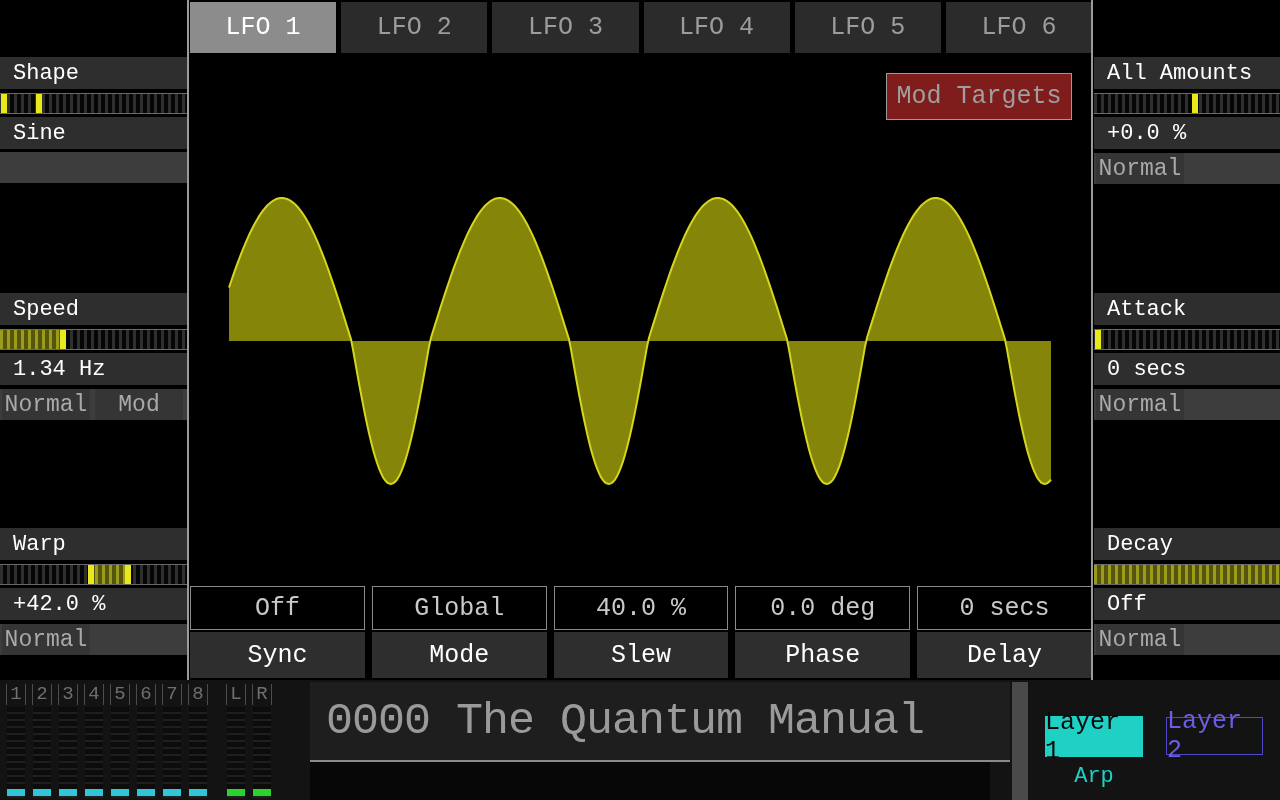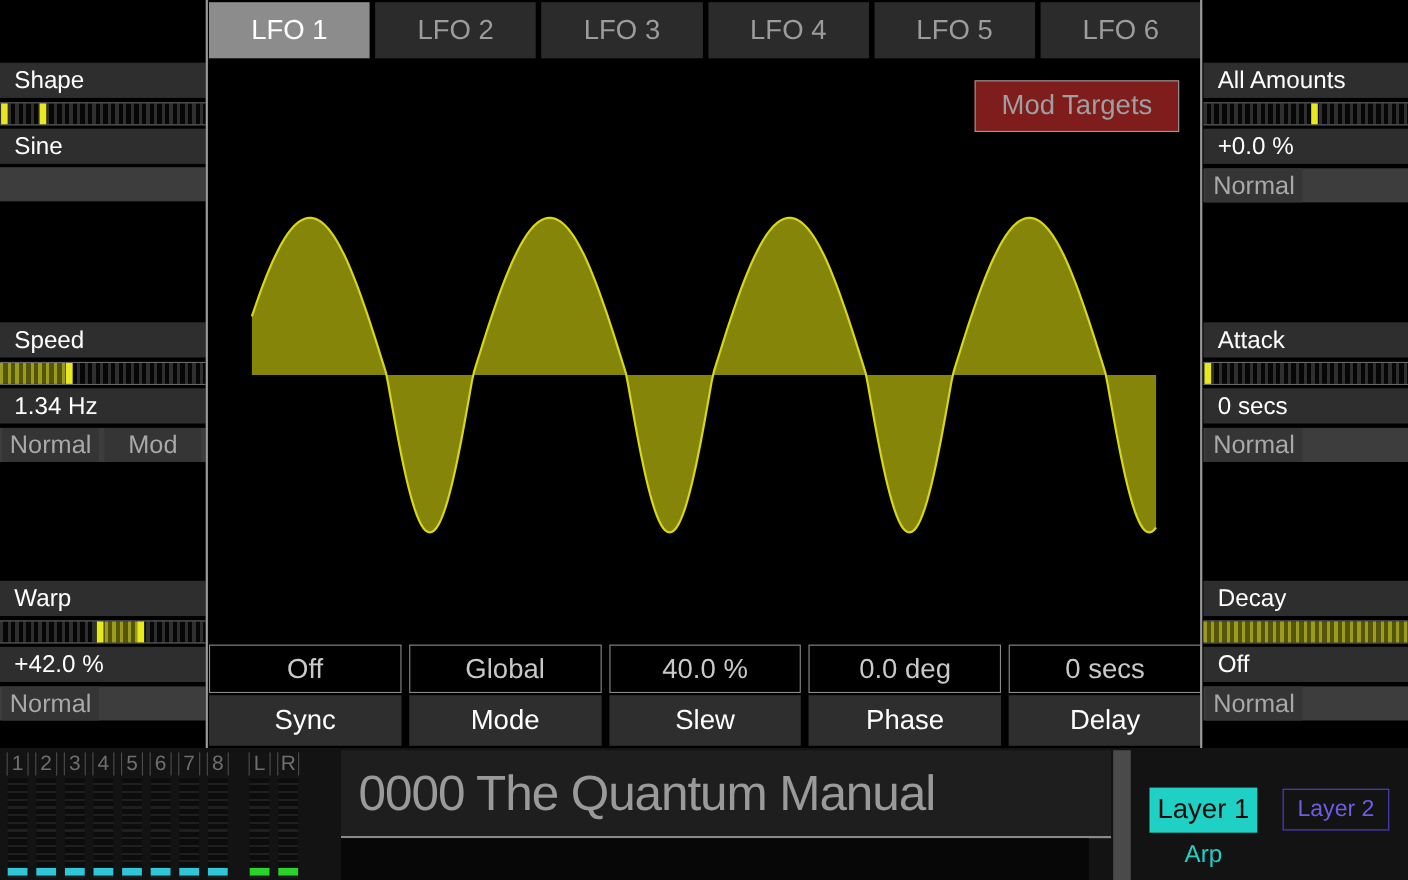--- a/index.html
+++ b/index.html
@@ -1,19 +1,19 @@
 <!DOCTYPE html>
 <html style="--accent-yellow: #e8e81c; --wave-fill: #85850a; --wave-stroke: #d6d61e; --meter-channel: #2fc6d8; --meter-output: #2bd22b; --layer1-bg: #1fd0c4; --layer2-border: #5145c8; --layer2-color: #6c5de6; --arp-color: #1fd0c4;"><head>
 <meta charset="utf-8">
 <style>
   * { margin:0; padding:0; box-sizing:border-box; }
   html,body { background:#000; }
   #root {
     position:relative; width:1280px; height:800px; background:#000;
-    font-family:Liberation Sans, sans-serif; overflow:hidden;
+    font-family:Liberation Mono, monospace; overflow:hidden;
     -webkit-font-smoothing:antialiased;
   }
 
   
   .tabbar { position:absolute; left:190px; top:2px; width:902px; height:51px; display:flex; gap:5px; }
   .tab { flex:1; display:flex; align-items:center; justify-content:center;
          background:#2b2b2b; color:#9c9c9c; font-size:25px; cursor:pointer; }
   .tab.active { background:#8c8c8c; color:#fff; }
 
   
@@ -74,21 +74,21 @@
   .patch-title { color:#9a9a9a; font-size:45px; letter-spacing:-1px; white-space:nowrap; }
   .title-line { position:absolute; left:310px; top:80px; width:700px; height:2px; background:#8a8a8a; }
   .sub-panel { position:absolute; left:310px; top:82px; width:680px; height:38px; background:#070707; }
   .vstrip { position:absolute; left:1012px; top:2px; width:16px; height:118px; background:#4a4a4a; }
 
   .layer1 { position:absolute; left:1045px; top:36px; width:98px; height:41px;
             background:var(--layer1-bg,#1fd0c4); color:#0a0a0a; font-size:25px;
             display:flex; align-items:center; justify-content:center; cursor:pointer; }
   .layer2 { position:absolute; left:1166px; top:37px; width:97px; height:38px;
             background:#131313; border:1px solid var(--layer2-border,#5145c8);
-            color:var(--layer2-color,#6c5de6); font-size:21px;
+            color:var(--layer2-color,#6c5de6); font-size:25px;
             display:flex; align-items:center; justify-content:center; cursor:pointer; }
   .arp { position:absolute; left:1045px; top:84px; width:98px; text-align:center;
          color:var(--arp-color,#1fd0c4); font-size:22px; }
 </style>
 </head>
 <body>
 
 <div id="root">
 
   <div class="tabbar">

